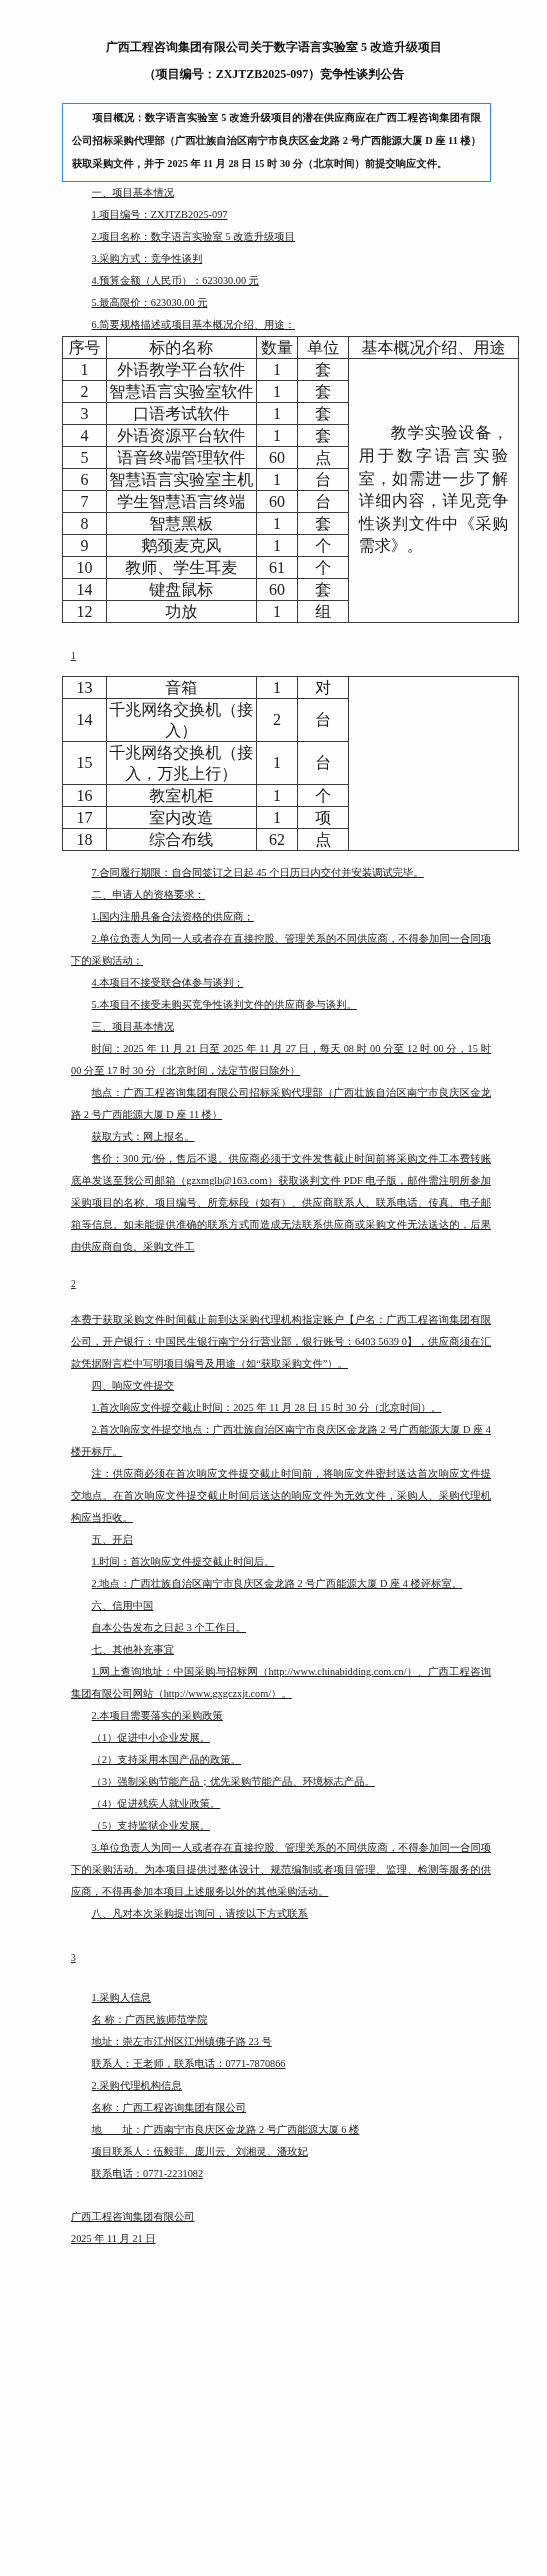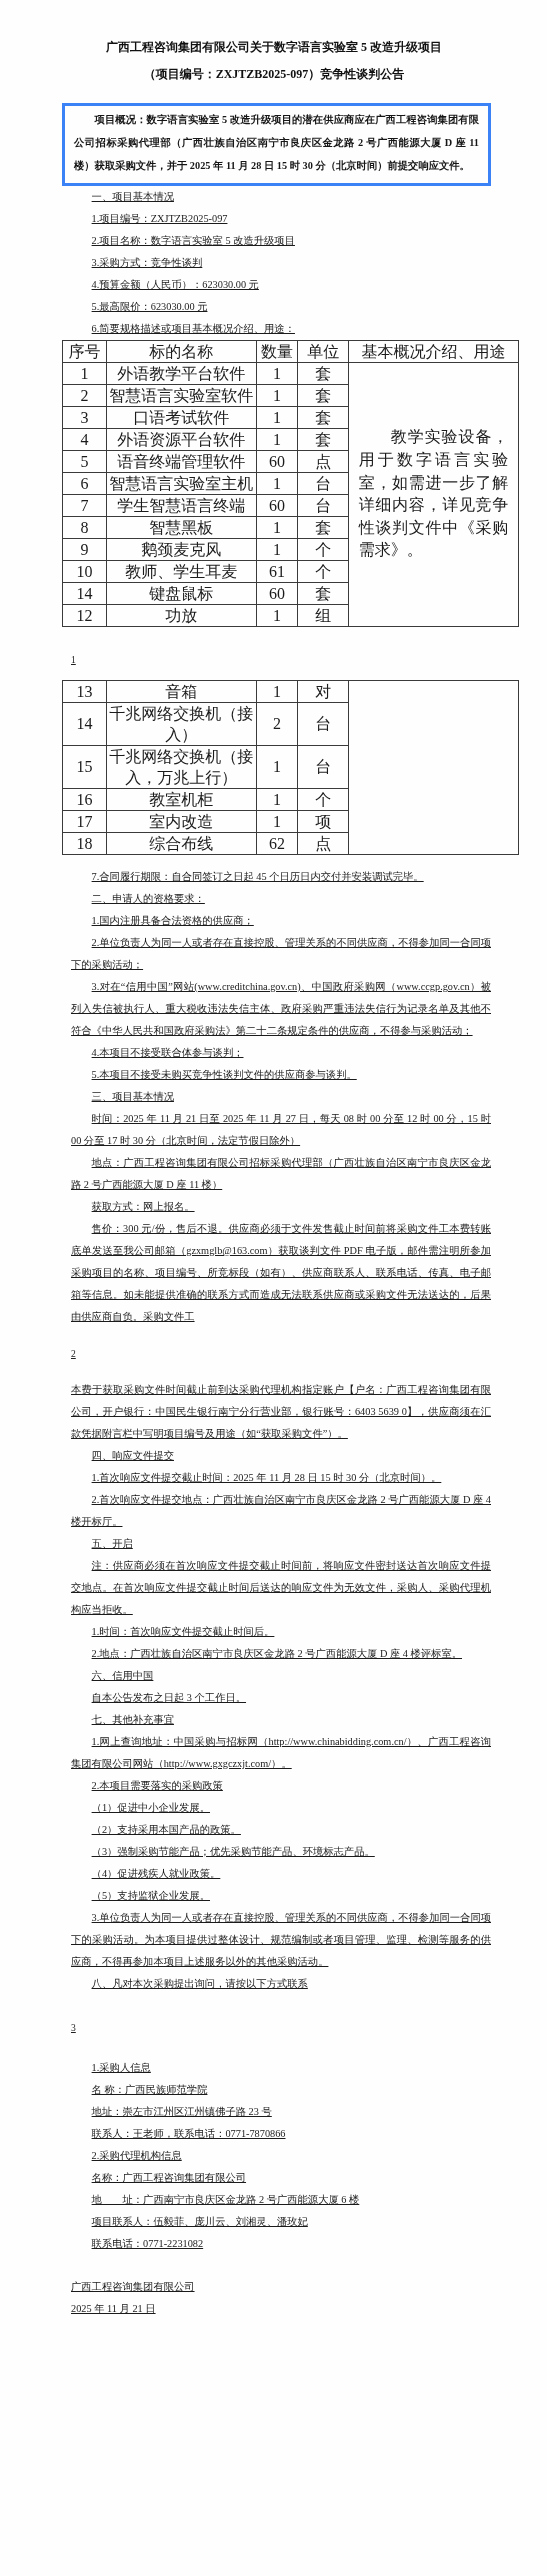--- a/index.html
+++ b/index.html
@@ -6,21 +6,21 @@
   body{
     width:548px; min-height:2576px; background:#fefefe;
     font-family:"Liberation Serif","DejaVu Serif",serif;
     color:#1b1b1b; font-size:10.3px; line-height:22px;
     -webkit-font-smoothing:antialiased;
   }
   .sheet{width:548px; overflow:hidden;}
   .doc-title{ text-align:center; font-weight:bold; font-size:12px; line-height:27px;
     margin-top:34px; color:#111; }
   .overview-box{
-    margin:15px 57px 0 62px; border:3px solid #3b82f6;
+    margin:15px 57px 0 62px; border:1px solid #3b82f6;
     padding:2.1px 9px 5.5px 9px; font-weight:bold; color:#161616;
     text-align:justify;
   }
   .overview-box p{ margin:0; text-indent:2em; line-height:23px;}
   .body-text{ padding:0 57px 0 71px; }
   .body-text p{ margin:0; text-indent:2em; text-align:justify;text-decoration:underline; }
   .tbl{ border-collapse:collapse; table-layout:fixed;
     margin-left:-9px; width:436px; font-size:16px; color:#1b1b1b;}
   .tbl td,.tbl th{ border:0.7px solid #3a3a3a; padding:0 1.4px; text-align:center;
     font-weight:normal; line-height:21px; overflow:hidden;}
@@ -194,40 +194,39 @@
     </tbody>
       </table>
 
     <div class="gap16"></div>
 
     <p>7.合同履行期限：自合同签订之日起 45 个日历日内交付并安装调试完毕。</p>
 
     <p>二、申请人的资格要求：</p>
     <p>1.国内注册具备合法资格的供应商；</p>
     <p>2.单位负责人为同一人或者存在直接控股、管理关系的不同供应商，不得参加同一合同项下的采购活动；</p>
-    <p>3.对在“信用中国”网站(www.creditchina.gov.cn)、中国政府采购网（www.ccgp.gov.cn）被列入失信被执行人、重大税收违法失信主体、政府采购严重违法失信行为记录名单及其他不符合《中华人民共和国政府采购法》第二十二条规定条件的供应商，不得参与采购活动；</p>
     <p>4.本项目不接受联合体参与谈判；</p>
     <p>5.本项目不接受未购买竞争性谈判文件的供应商参与谈判。</p>
 
     <p>三、项目基本情况</p>
     <p>时间：2025 年 11 月 21 日至 2025 年 11 月 27 日，每天 08 时 00 分至 12 时 00 分，15 时 00 分至 17 时 30 分（北京时间，法定节假日除外）</p>
     <p>地点：广西工程咨询集团有限公司招标采购代理部（广西壮族自治区南宁市良庆区金龙路 2 号广西能源大厦 D 座 11 楼）</p>
     <p>获取方式：网上报名。</p>
     <p>售价：300 元/份，售后不退。供应商必须于文件发售截止时间前将采购文件工本费转账底单发送至我公司邮箱（gzxmglb@163.com）获取谈判文件 PDF 电子版，邮件需注明所参加采购项目的名称、项目编号、所竞标段（如有）、供应商联系人、联系电话、传真、电子邮箱等信息。如未能提供准确的联系方式而造成无法联系供应商或采购文件无法送达的，后果由供应商自负。采购文件工</p>
 
     <p class="page-number pn-2">2</p>
 
     <p style="text-indent:0;">本费于获取采购文件时间截止前到达采购代理机构指定账户【户名：广西工程咨询集团有限公司，开户银行：中国民生银行南宁分行营业部，银行账号：6403 5639 0】，供应商须在汇款凭据附言栏中写明项目编号及用途（如“获取采购文件”）。</p>
 
     <p>四、响应文件提交</p>
     <p>1.首次响应文件提交截止时间：2025 年 11 月 28 日 15 时 30 分（北京时间）。</p>
     <p>2.首次响应文件提交地点：广西壮族自治区南宁市良庆区金龙路 2 号广西能源大厦 D 座 4 楼开标厅。</p>
+    <p>注：供应商必须在首次响应文件提交截止时间前，将响应文件密封送达首次响应文件提交地点。在首次响应文件提交截止时间后送达的响应文件为无效文件，采购人、采购代理机构应当拒收。</p>
+
     <p>五、开启</p>
-
-    <p>注：供应商必须在首次响应文件提交截止时间前，将响应文件密封送达首次响应文件提交地点。在首次响应文件提交截止时间后送达的响应文件为无效文件，采购人、采购代理机构应当拒收。</p>
     <p>1.时间：首次响应文件提交截止时间后。</p>
     <p>2.地点：广西壮族自治区南宁市良庆区金龙路 2 号广西能源大厦 D 座 4 楼评标室。</p>
 
     <p>六、信用中国</p>
     <p>自本公告发布之日起 3 个工作日。</p>
 
     <p>七、其他补充事宜</p>
     <p>1.网上查询地址：中国采购与招标网（http://www.chinabidding.com.cn/）、广西工程咨询集团有限公司网站（http://www.gxgczxjt.com/）。</p>
     <p>2.本项目需要落实的采购政策</p>
     <p>（1）促进中小企业发展。</p>

